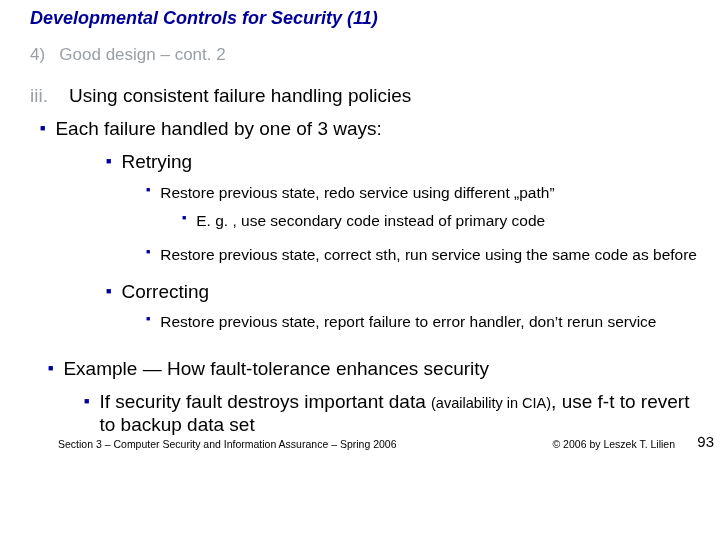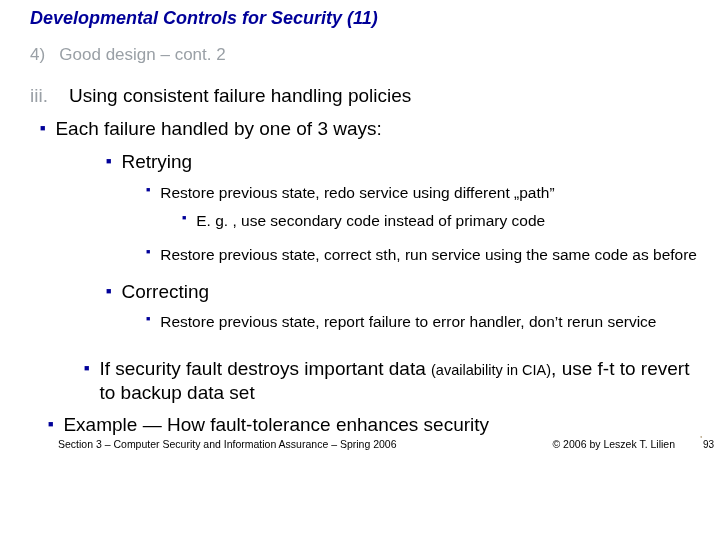--- a/index.html
+++ b/index.html
@@ -66,21 +66,21 @@
     right: 0;
     font-size: 10.5px;
     color: #000000;
   }
   .footer-left { position: absolute; left: 58px; bottom: 0; }
   .footer-right { position: absolute; right: 45px; bottom: 0; }
   .pagenum {
     position: absolute;
     right: 6px;
     bottom: 6px;
-    font-size: 10px;
+    font-size: 15px;
     color: #000000;
   }
   .tick {
     position: absolute;
     right: 18px;
     bottom: 12px;
     font-size: 9px;
     color: #8a6d3b;
   }
 </style>
@@ -136,26 +136,26 @@
       <span class="bul bul-lg">■</span><span>Correcting</span>
     </div>
 
     <div class="line l5a">
       <span class="bul bul-sm">■</span><span class="txt">Restore previous state, report failure to error handler, don’t rerun service</span>
     </div>
 
     <div class="spacer10"></div>
     <div class="spacer6"></div>
 
+    <div class="line" style="padding-left:48px; font-size:19px;">
+      <span class="bul bul-lg">■</span><span>Example — How fault-tolerance enhances security</span>
+    </div>
+
     <div class="line" style="padding-left:84px; font-size:19px;">
       <span class="bul bul-lg">■</span><span class="example-wrap"><span>If security fault destroys important data </span><span class="paren">(availability in CIA)</span><span>, use f-t to revert to backup data set</span></span>
-    </div>
-
-    <div class="line" style="padding-left:48px; font-size:19px;">
-      <span class="bul bul-lg">■</span><span>Example — How fault-tolerance enhances security</span>
     </div>
 
   </div>
 
   <div class="footer">
     <span class="footer-left">Section 3 – Computer Security and Information Assurance – Spring 2006</span>
     <span class="footer-right">© 2006 by Leszek T. Lilien</span>
   </div>
 
   <span class="tick">'</span>

